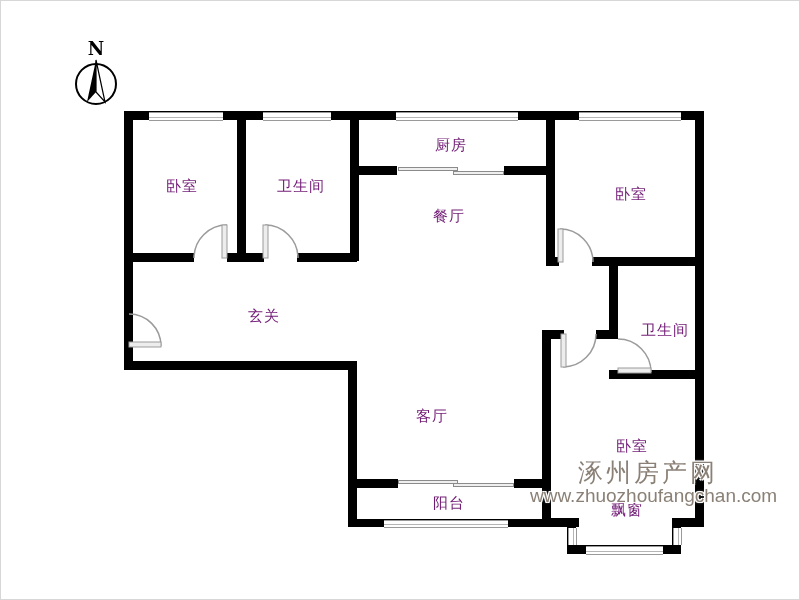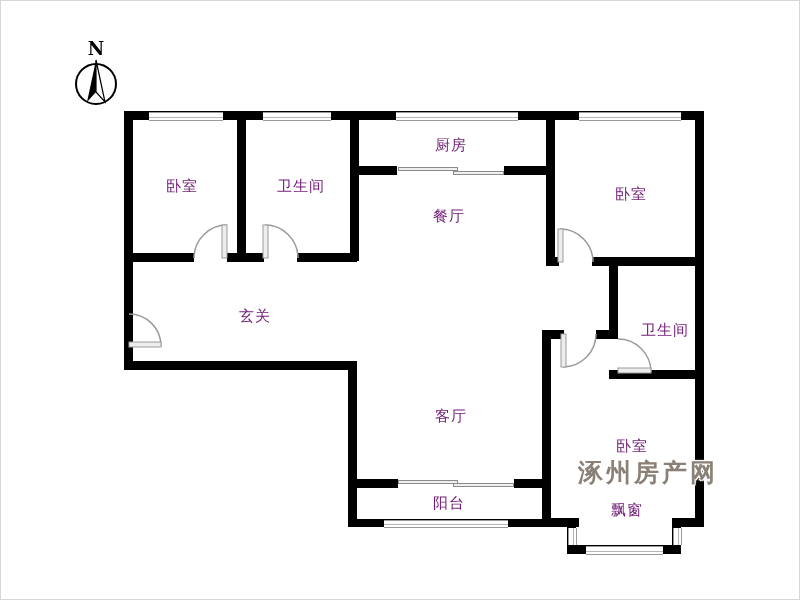--- a/index.html
+++ b/index.html
@@ -7,21 +7,21 @@
          border:1px solid #d7d7d7;box-sizing:border-box;overflow:hidden;
          font-family:"Liberation Sans",sans-serif;}
   .w{position:absolute;background:#000;}
   .win{position:absolute;background:#fff;border-top:1px solid #9a9a9a;border-bottom:1px solid #9a9a9a;}
   .win::before{content:"";position:absolute;left:0;right:0;top:50%;height:1px;background:#b5b5b5;}
   .winv{position:absolute;background:#fff;border-left:1px solid #9a9a9a;border-right:1px solid #9a9a9a;}
   .winv::before{content:"";position:absolute;top:0;bottom:0;left:50%;width:1px;background:#b5b5b5;}
   .slide{position:absolute;height:4px;background:#efefef;border:1px solid #8b8b8b;box-sizing:border-box;}
   .room-label{position:absolute;font-size:15px;color:#701a75;letter-spacing:1px;white-space:nowrap;}
   #svg-overlay{position:absolute;left:0;top:0;}
-  .wm{position:absolute;font-weight:bold;color:#8a8076;white-space:nowrap;
+  .wm{position:absolute;font-weight:normal;color:#8a8076;white-space:nowrap;
       text-shadow:-1px -1px 0 #fff,1px -1px 0 #fff,-1px 1px 0 #fff,1px 1px 0 #fff,0 0 3px #fff;}
   #wm-name{left:577px;top:455px;font-size:25px;letter-spacing:3px;}
   #wm-url{left:529px;top:484px;font-size:19px;letter-spacing:0px;}
 </style>
 </head>
 <body>
 
 <div id="stage">
 
   <div class="w" style="left:123px;top:110px;width:580px;height:9px"></div>
@@ -105,22 +105,23 @@
       <path d="M128,313 A32,32 0 0 1 160,345" fill="none" stroke="#9b9b9b" stroke-width="1.5"></path>
       <rect x="128" y="341" width="32" height="5" fill="#ededed" stroke="#9b9b9b" stroke-width="1"></rect>
     </g>
   </svg>
 
   <div class="room-label" style="left:165px;top:176px">卧室</div>
   <div class="room-label" style="left:276px;top:176px">卫生间</div>
   <div class="room-label" style="left:434px;top:135px">厨房</div>
   <div class="room-label" style="left:432px;top:206px">餐厅</div>
   <div class="room-label" style="left:614px;top:184px">卧室</div>
-  <div class="room-label" style="left:238px;top:306px">玄关</div>
+  <div class="room-label" style="left:247px;top:306px">玄关</div>
   <div class="room-label" style="left:640px;top:320px">卫生间</div>
-  <div class="room-label" style="left:434px;top:406px">客厅</div>
+  <div class="room-label" style="left:415px;top:406px">客厅</div>
   <div class="room-label" style="left:615px;top:436px">卧室</div>
   <div class="room-label" style="left:432px;top:493px">阳台</div>
   <div class="room-label" style="left:610px;top:500px">飘窗</div>
 
   <div class="wm" id="wm-name">涿州房产网</div>
+  <div class="wm" id="wm-url">www.zhuozhoufangchan.com</div>
 
 </div>
 
 </body></html>

